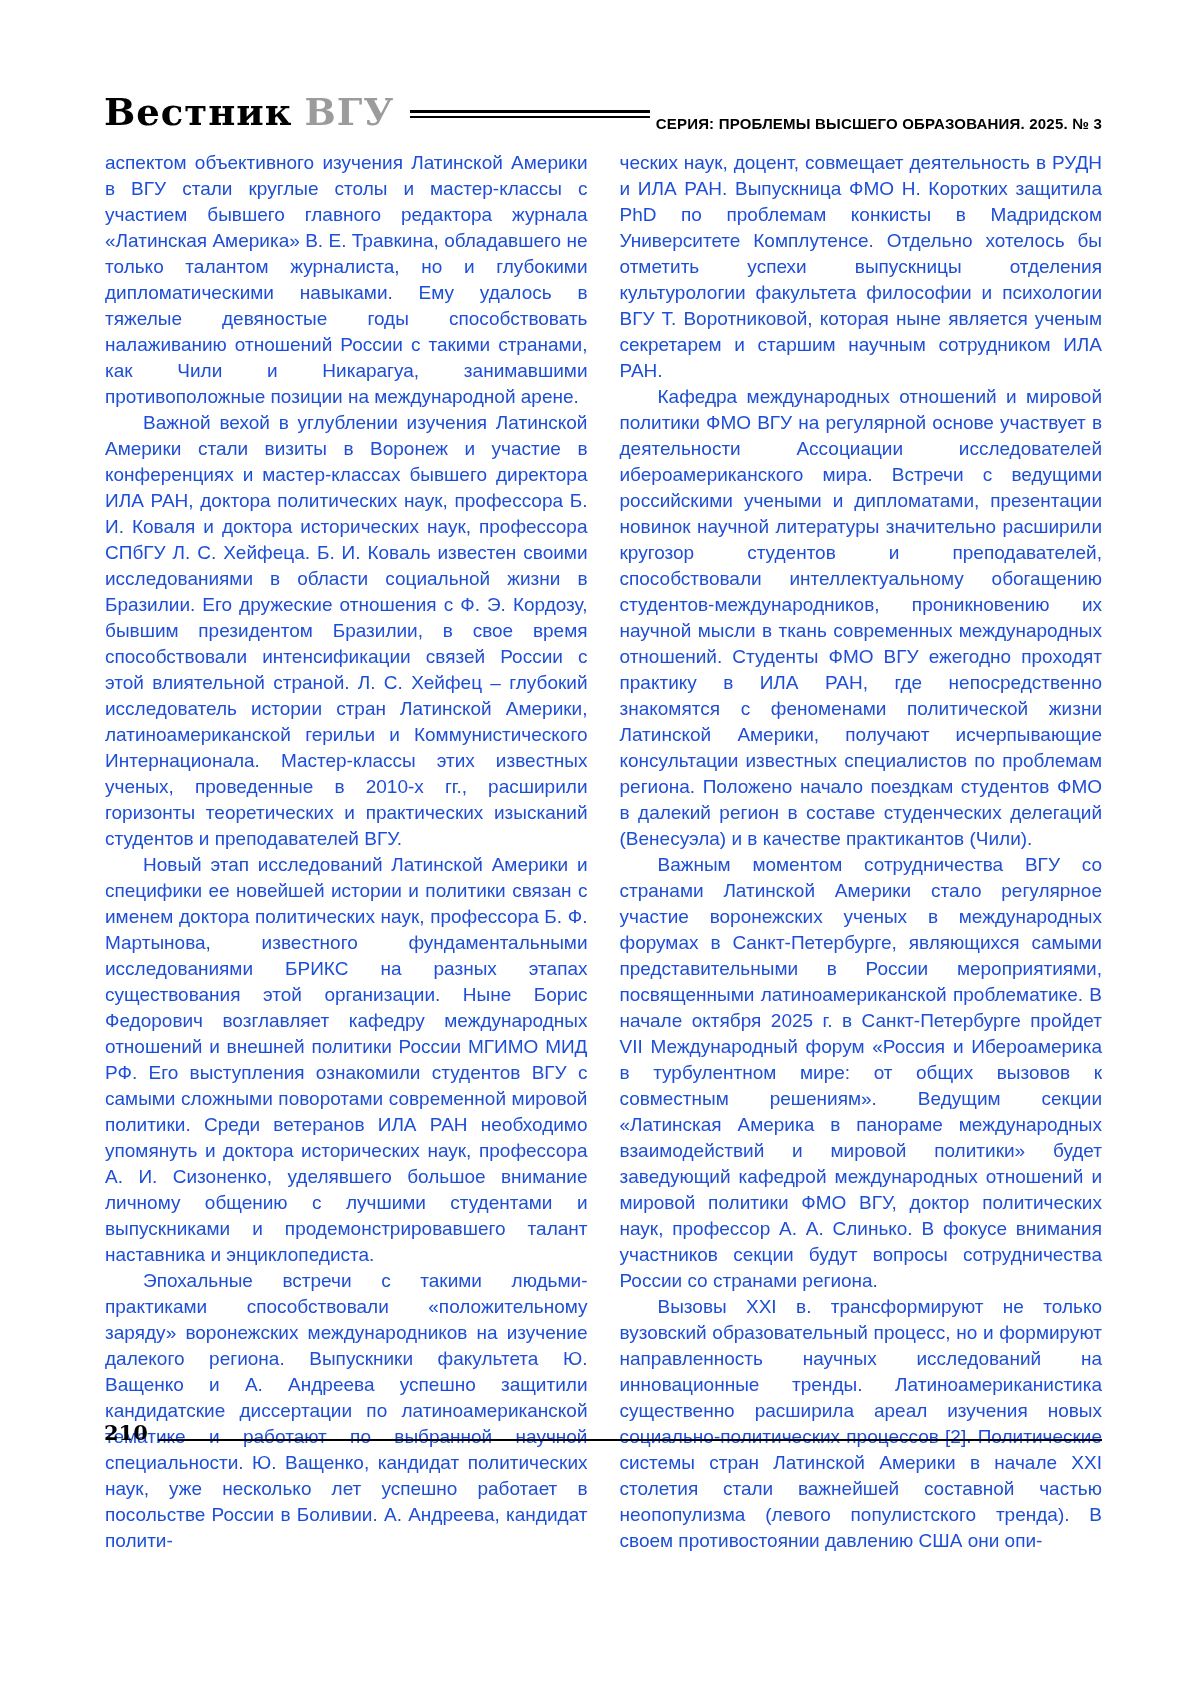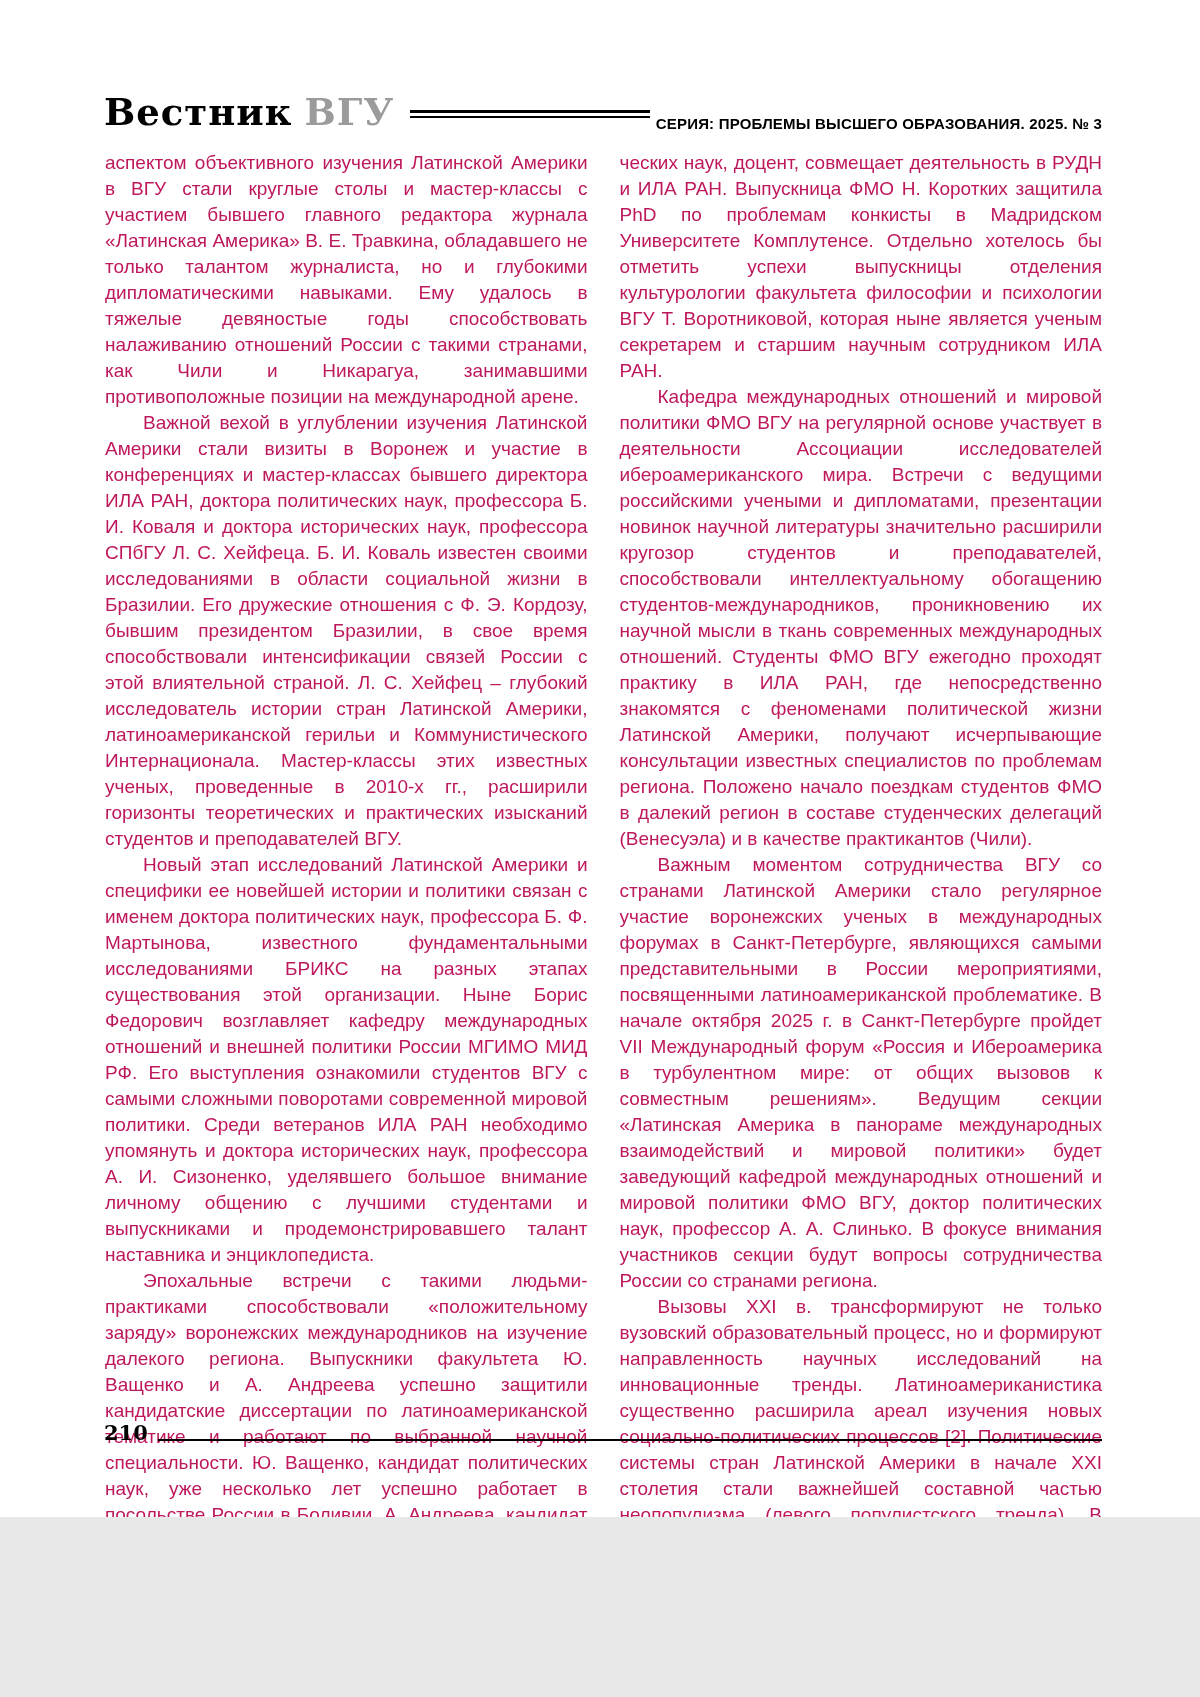--- a/index.html
+++ b/index.html
@@ -1,19 +1,19 @@
 <!DOCTYPE html>
 <html lang="ru"><head>
 <meta charset="utf-8">
 <style>
   * { margin: 0; padding: 0; box-sizing: border-box; }
   html, body { background: #e8e8e8; }
   .page {
     width: 1200px;
-    height: 1517px;
+    height: 1697px;
     background: #ffffff;
     position: relative;
     color: #000;
     margin: 0 auto;
     overflow: hidden;
   }
 
   
   .page-header {
     position: absolute;
@@ -58,21 +58,21 @@
     right: 98px;
     display: flex;
     gap: 32px;
   }
   .col {
     flex: 1 1 0;
     font-family: "Liberation Sans", sans-serif;
     font-size: 19px;
     line-height: 26px;
     text-align: justify;
-    color: #be185d;
+    color: #1d4ed8;
     -webkit-hyphens: auto;
     hyphens: auto;
   }
   .col p { margin: 0; }
   .col p.indent { text-indent: 38px; }
 
   
   .page-footer {
     position: absolute;
     top: 1422px;

